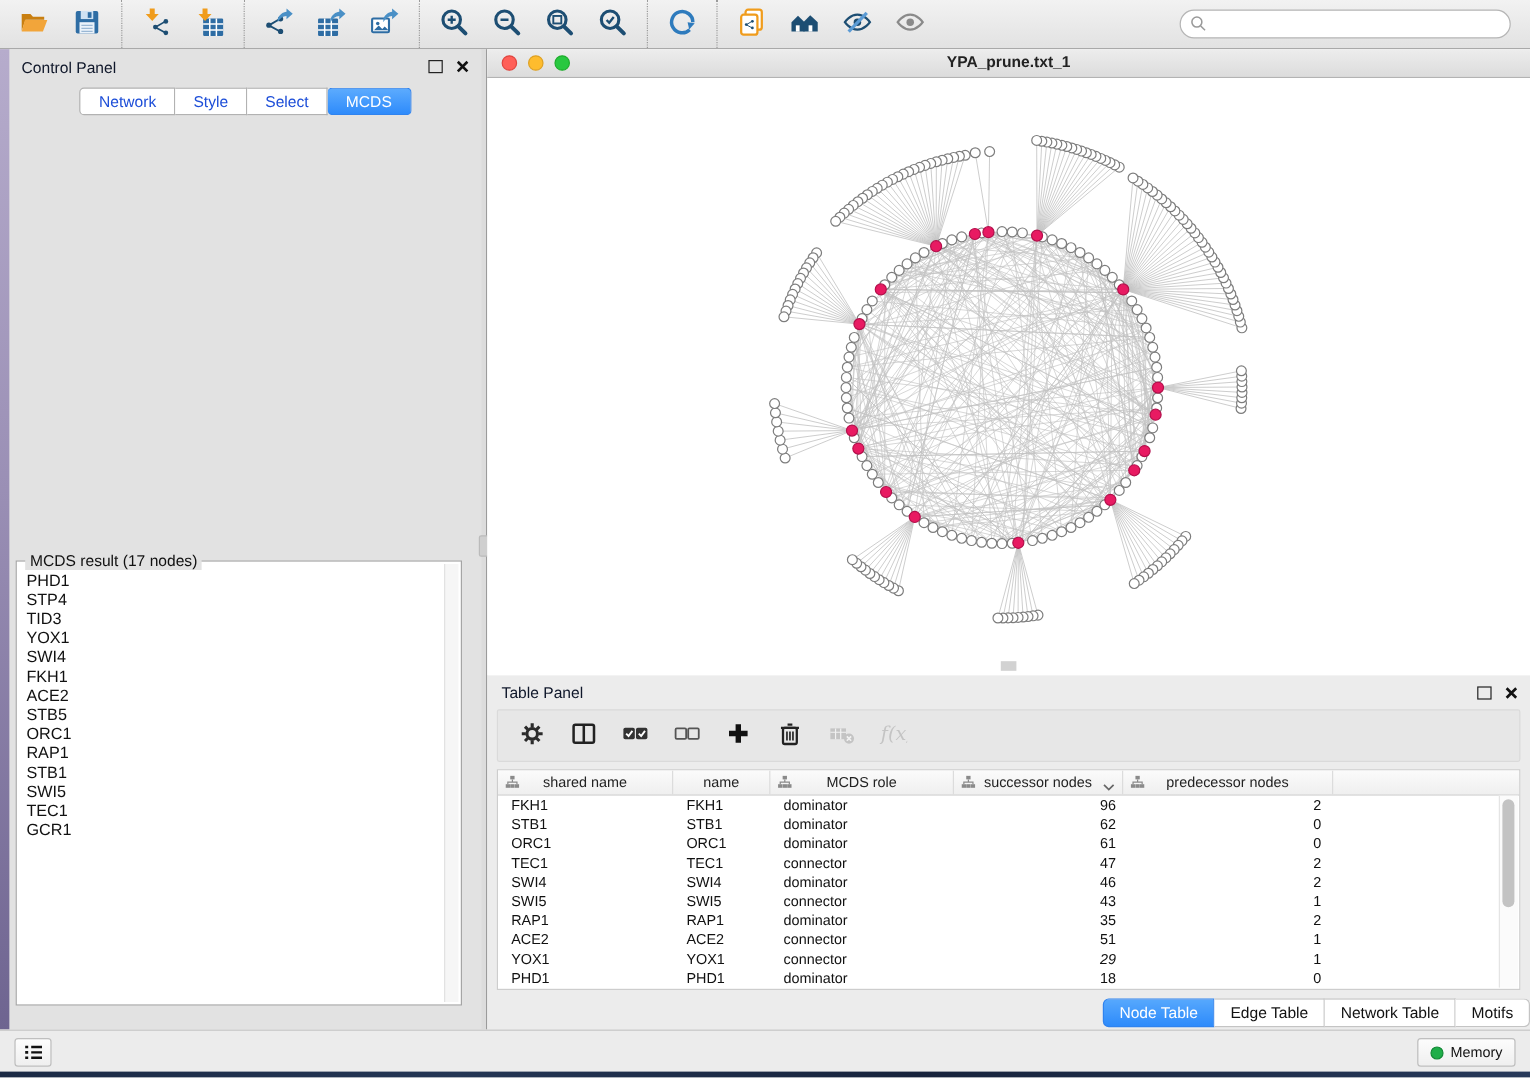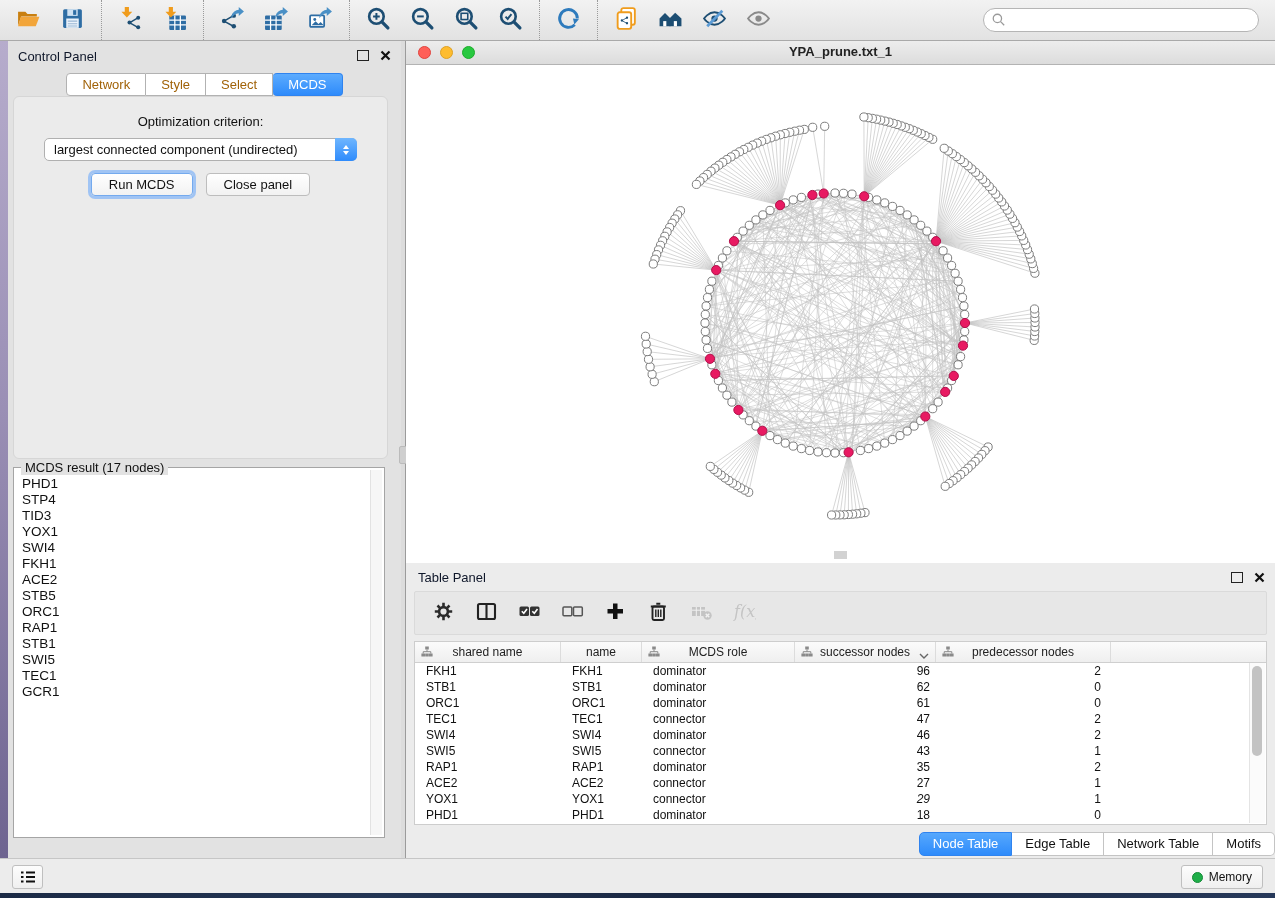--- a/index.html
+++ b/index.html
@@ -28,21 +28,21 @@
   
   .control-panel{position:absolute;left:8px;top:41px;width:393px;height:817px;background:#e2e2e2;box-sizing:border-box;}
   .panel-title{font-size:13px;color:#0f172a;}
   .cp-header{position:relative;height:27px;}
   .cp-header .panel-title{position:absolute;left:10px;top:8px;}
   .panel-icons{position:absolute;right:10px;top:9px;display:flex;gap:11px;align-items:center;}
   .float-box{width:10px;height:9px;border:1.6px solid #222;display:inline-block;}
   .close-x{width:11px;height:11px;}
   .cp-tabs{display:flex;justify-content:center;margin-top:5px;}
   .cp-tab{height:21px;line-height:21px;padding:0 15px;font-size:13px;background:#fff;
-    border:1px solid #b2b2b2;border-left:none;color:#a16207;}
+    border:1px solid #b2b2b2;border-left:none;color:#1d4ed8;}
   .cp-tab:first-child{border-left:1px solid #b2b2b2;border-radius:4px 0 0 4px;}
   .cp-tab:last-child{border-radius:0 4px 4px 0;}
   .cp-tab.active{background:linear-gradient(#5cabfe,#2e8bfb);color:#fff;border-color:#2f83ef;border-radius:4px;}
   .cp-content{position:absolute;left:5px;top:55px;width:375px;height:363px;box-sizing:border-box;
     background:#ebebeb;border:1px solid #d6d6d6;border-radius:6px;}
   .opt-label{text-align:center;margin-top:17px;font-size:13px;color:#111;}
   .select-row{display:flex;justify-content:center;margin-top:9px;}
   .select-box{width:313px;height:23px;box-sizing:border-box;background:#fff;border:1px solid #b0b0b0;border-radius:5px;
     position:relative;font-size:13px;line-height:21px;padding-left:9px;color:#111;}
   .select-cap{position:absolute;right:-1px;top:-1px;width:22px;height:23px;border-radius:0 5px 5px 0;
@@ -280,36 +280,20 @@
           <path d="M1.5 1.5l8 8M9.5 1.5l-8 8" stroke="#111" stroke-width="2.2"></path>
         </svg>
     </span>
   </div>
   <div class="cp-tabs" id="cp-tabs">
       <div class="cp-tab">Network</div>
       <div class="cp-tab">Style</div>
       <div class="cp-tab">Select</div>
       <div class="cp-tab active">MCDS</div>
     </div>
-  <div class="cp-content">
-    <div class="opt-label">Optimization criterion:</div>
-    <div class="select-row">
-      <div class="select-box">
-        <span>largest connected component (undirected)</span>
-        <span class="select-cap">
-            <span class="tri-up"></span>
-            <span class="tri-dn"></span>
-          </span>
-      </div>
-    </div>
-    <div class="btn-row">
-      <button class="mac-btn focus">Run MCDS</button>
-      <button class="mac-btn">Close panel</button>
-    </div>
-  </div>
   <div class="group-box">
     <span class="legend">MCDS result (17 nodes)</span>
     <div class="mcds-list" id="mcds-list">
         <div class="mcds-item">PHD1</div>
         <div class="mcds-item">STP4</div>
         <div class="mcds-item">TID3</div>
         <div class="mcds-item">YOX1</div>
         <div class="mcds-item">SWI4</div>
         <div class="mcds-item">FKH1</div>
         <div class="mcds-item">ACE2</div>
@@ -1267,21 +1251,21 @@
           <div class="td l" style="width: 146px;">RAP1</div>
           <div class="td l" style="width: 81px;">RAP1</div>
           <div class="td l" style="width: 153px;">dominator</div>
           <div class="td r" style="width: 141px; padding-right: 6px;">35</div>
           <div class="td r" style="width: 175px; padding-right: 10px;">2</div>
         </div>
         <div class="trow">
           <div class="td l" style="width: 146px;">ACE2</div>
           <div class="td l" style="width: 81px;">ACE2</div>
           <div class="td l" style="width: 153px;">connector</div>
-          <div class="td r" style="width: 141px; padding-right: 6px;">27</div>
+          <div class="td r" style="width: 141px; padding-right: 6px;">51</div>
           <div class="td r" style="width: 175px; padding-right: 10px;">1</div>
         </div>
         <div class="trow">
           <div class="td l" style="width: 146px;">YOX1</div>
           <div class="td l" style="width: 81px;">YOX1</div>
           <div class="td l" style="width: 153px;">connector</div>
           <div class="td r" style="width: 141px; padding-right: 6px; font-style: italic;">29</div>
           <div class="td r" style="width: 175px; padding-right: 10px;">1</div>
         </div>
         <div class="trow">

